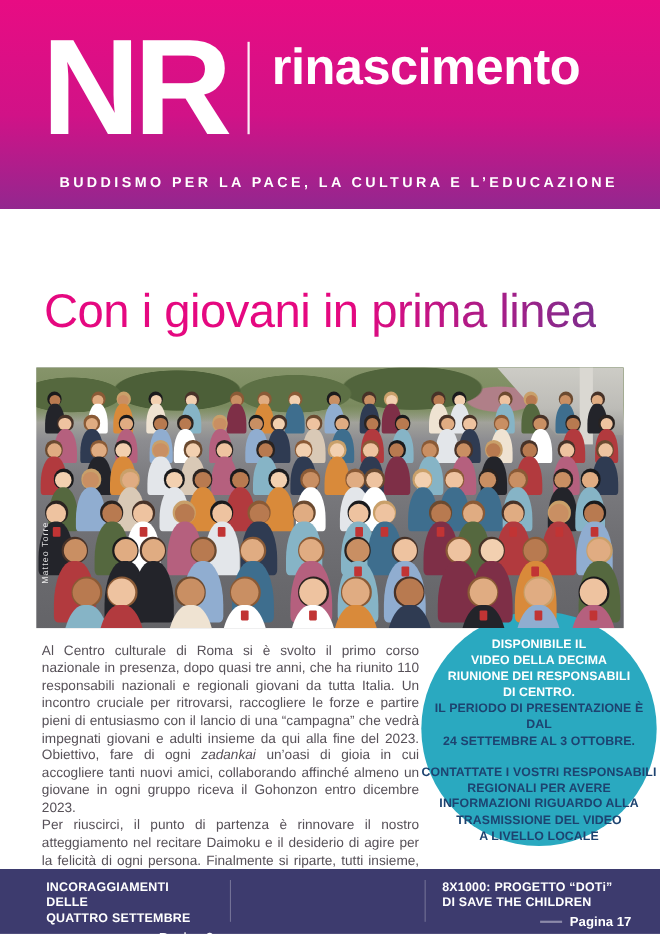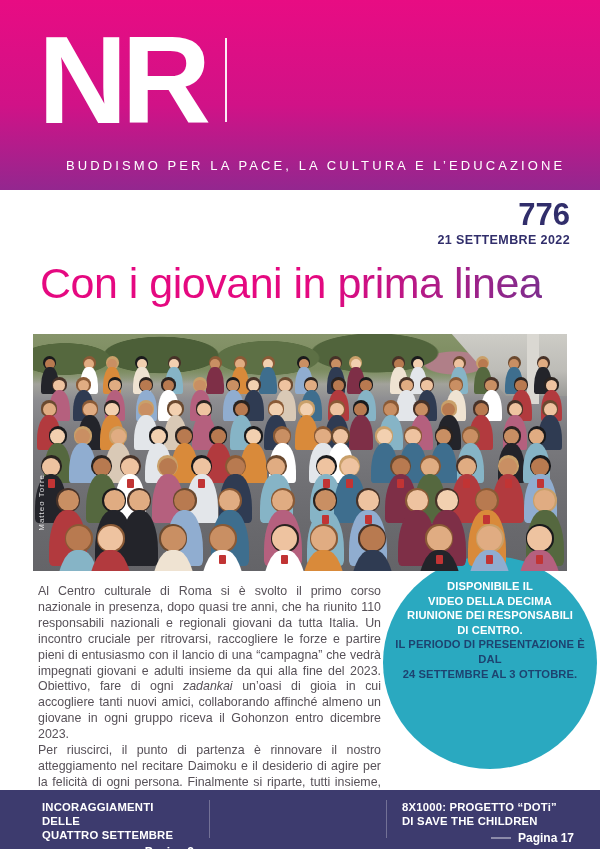--- a/index.html
+++ b/index.html
@@ -18,21 +18,21 @@
   .logo-row{display:flex;align-items:flex-start;}
   .logo{
     font-size:124px;font-weight:800;line-height:0.82;letter-spacing:-6px;
     font-family:"Liberation Sans","DejaVu Sans",sans-serif;
   }
   .logo-divider{width:2px;height:84px;background:rgba(255,255,255,.92);margin:8px 20px 0 20px;flex:none;}
   .title-block{padding-top:4px;}
   .title-line1{font-size:43px;font-weight:400;letter-spacing:3px;line-height:1;}
   .title-line2{font-size:46px;font-weight:800;letter-spacing:-.5px;line-height:1;margin-top:3px;}
   .tagline{
-    position:absolute;left:42px;bottom:17px;font-size:13px;font-weight:400;
+    position:absolute;left:30px;bottom:17px;font-size:13px;font-weight:700;
     letter-spacing:3.1px;white-space:nowrap;padding-left:24px;
   }
 
   
   .issue{position:absolute;top:199px;right:30px;text-align:right;color:var(--navy);}
   .issue-number{font-size:31px;font-weight:800;line-height:1;}
   .issue-date{font-size:12.5px;font-weight:700;letter-spacing:.4px;margin-top:3px;}
 
   
   .headline{
@@ -121,29 +121,26 @@
 </head>
 <body>
 
 <div class="page">
 
   <header class="masthead">
     <div class="logo-row">
       <div class="logo">NR</div>
       <div class="logo-divider"></div>
       <div class="title-block">
+        <div class="title-line2">rinascimento</div>
       </div>
     </div>
     <div class="tagline">BUDDISMO PER LA PACE, LA CULTURA E L’EDUCAZIONE</div>
   </header>
 
-  <div class="issue">
-    <div class="issue-number">776</div>
-    <div class="issue-date">21 SETTEMBRE 2022</div>
-  </div>
 
   <h1 class="headline">Con i giovani in prima linea</h1>
 
   <div class="photo">
     <div class="photo-foliage"></div>
     <div class="photo-path"></div>
     <div class="photo-pillar"></div>
     <div class="crowd">
         <div class="person" style="left:7.6px;top:22.0px;width:18.0px;height:37.5px;z-index:1">
           <div class="hair" style="width:13px;height:13px;background:#1a1a1c;left:2.5px;top:0"></div>
@@ -691,20 +688,25 @@
     <p>Per riuscirci, il punto di partenza è rinnovare il nostro atteggiamento nel recitare Daimoku e il desiderio di agire per la felicità di ogni persona. Finalmente si riparte, tutti insieme, con i giovani alla testa del treno! Buona vittoria a tutti e a tutte!</p>
   </div>
 
   <div class="bubble">
     <div class="bubble-white">DISPONIBILE IL
 VIDEO DELLA DECIMA
 RIUNIONE DEI RESPONSABILI
 DI CENTRO.</div>
     <div class="bubble-navy1">IL PERIODO DI PRESENTAZIONE È DAL
 24 SETTEMBRE AL 3 OTTOBRE.</div>
+    <div class="bubble-navy2">CONTATTATE I VOSTRI RESPONSABILI
+REGIONALI PER AVERE
+INFORMAZIONI RIGUARDO ALLA
+TRASMISSIONE DEL VIDEO
+A LIVELLO LOCALE</div>
   </div>
 
   <footer class="footer">
     <div class="footer-item c1">
       <div class="footer-title">INCORAGGIAMENTI DELLE
 QUATTRO SETTEMBRE</div>
       <div class="footer-page"><span>Pagina 2</span></div>
     </div>
     <div class="footer-divider"></div>
     <div class="footer-item c2">

